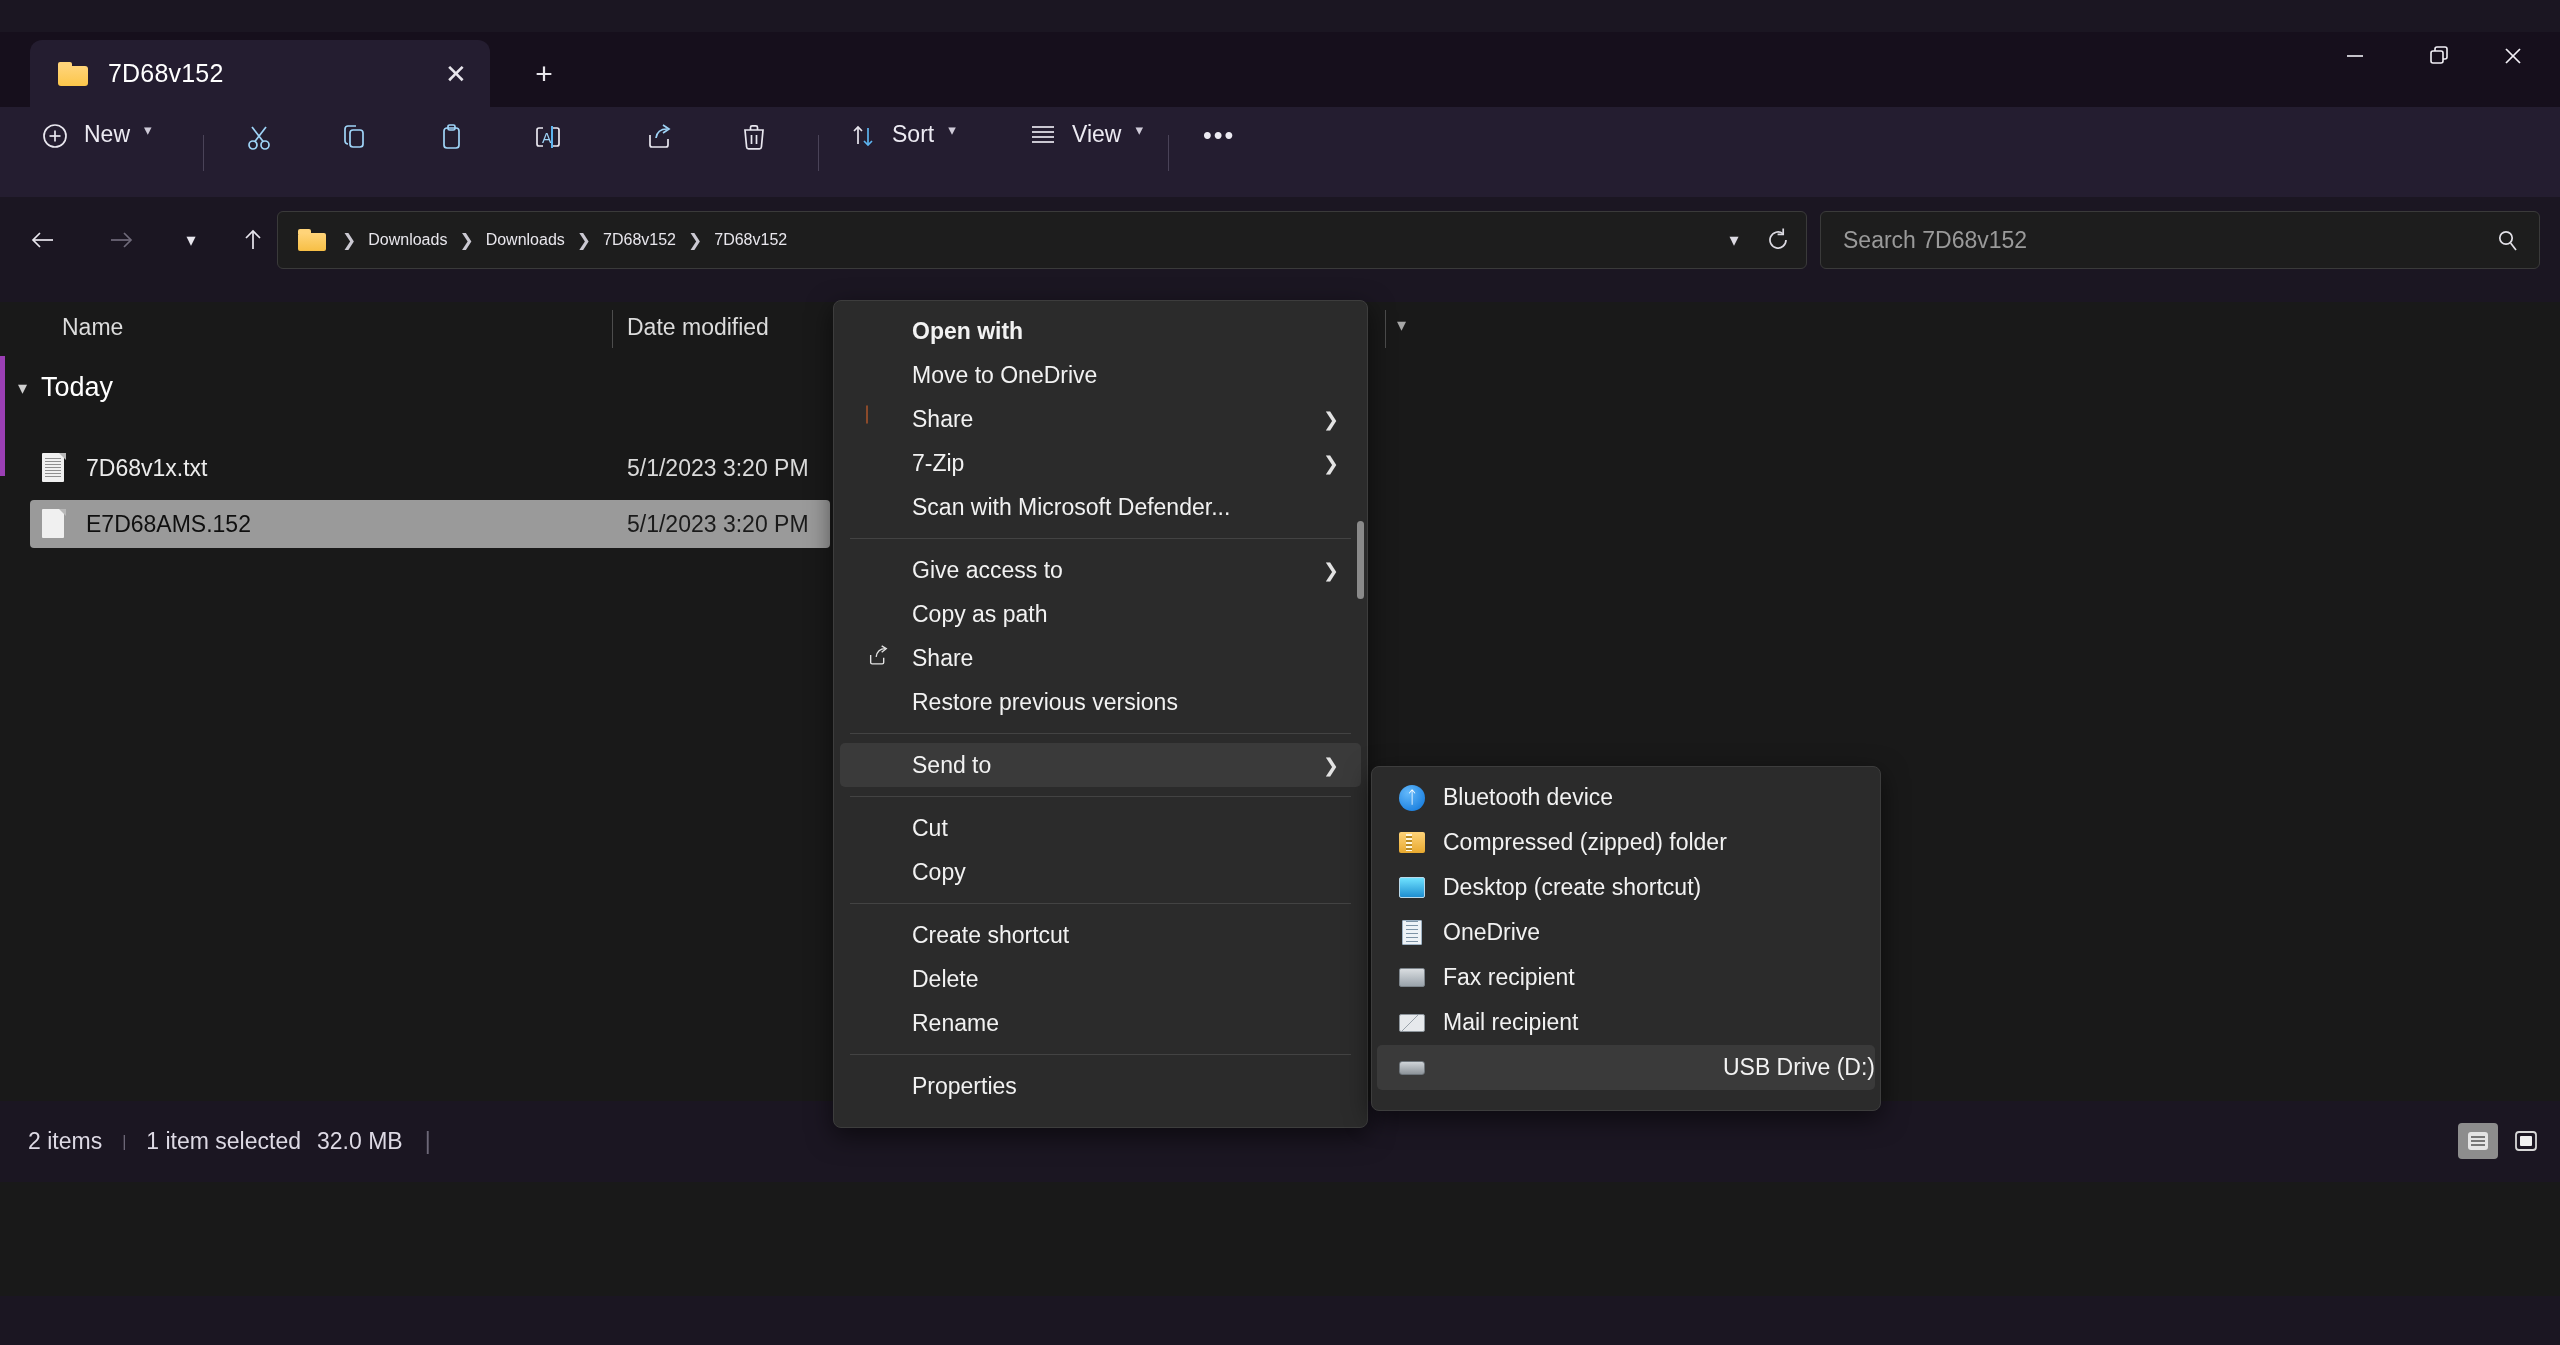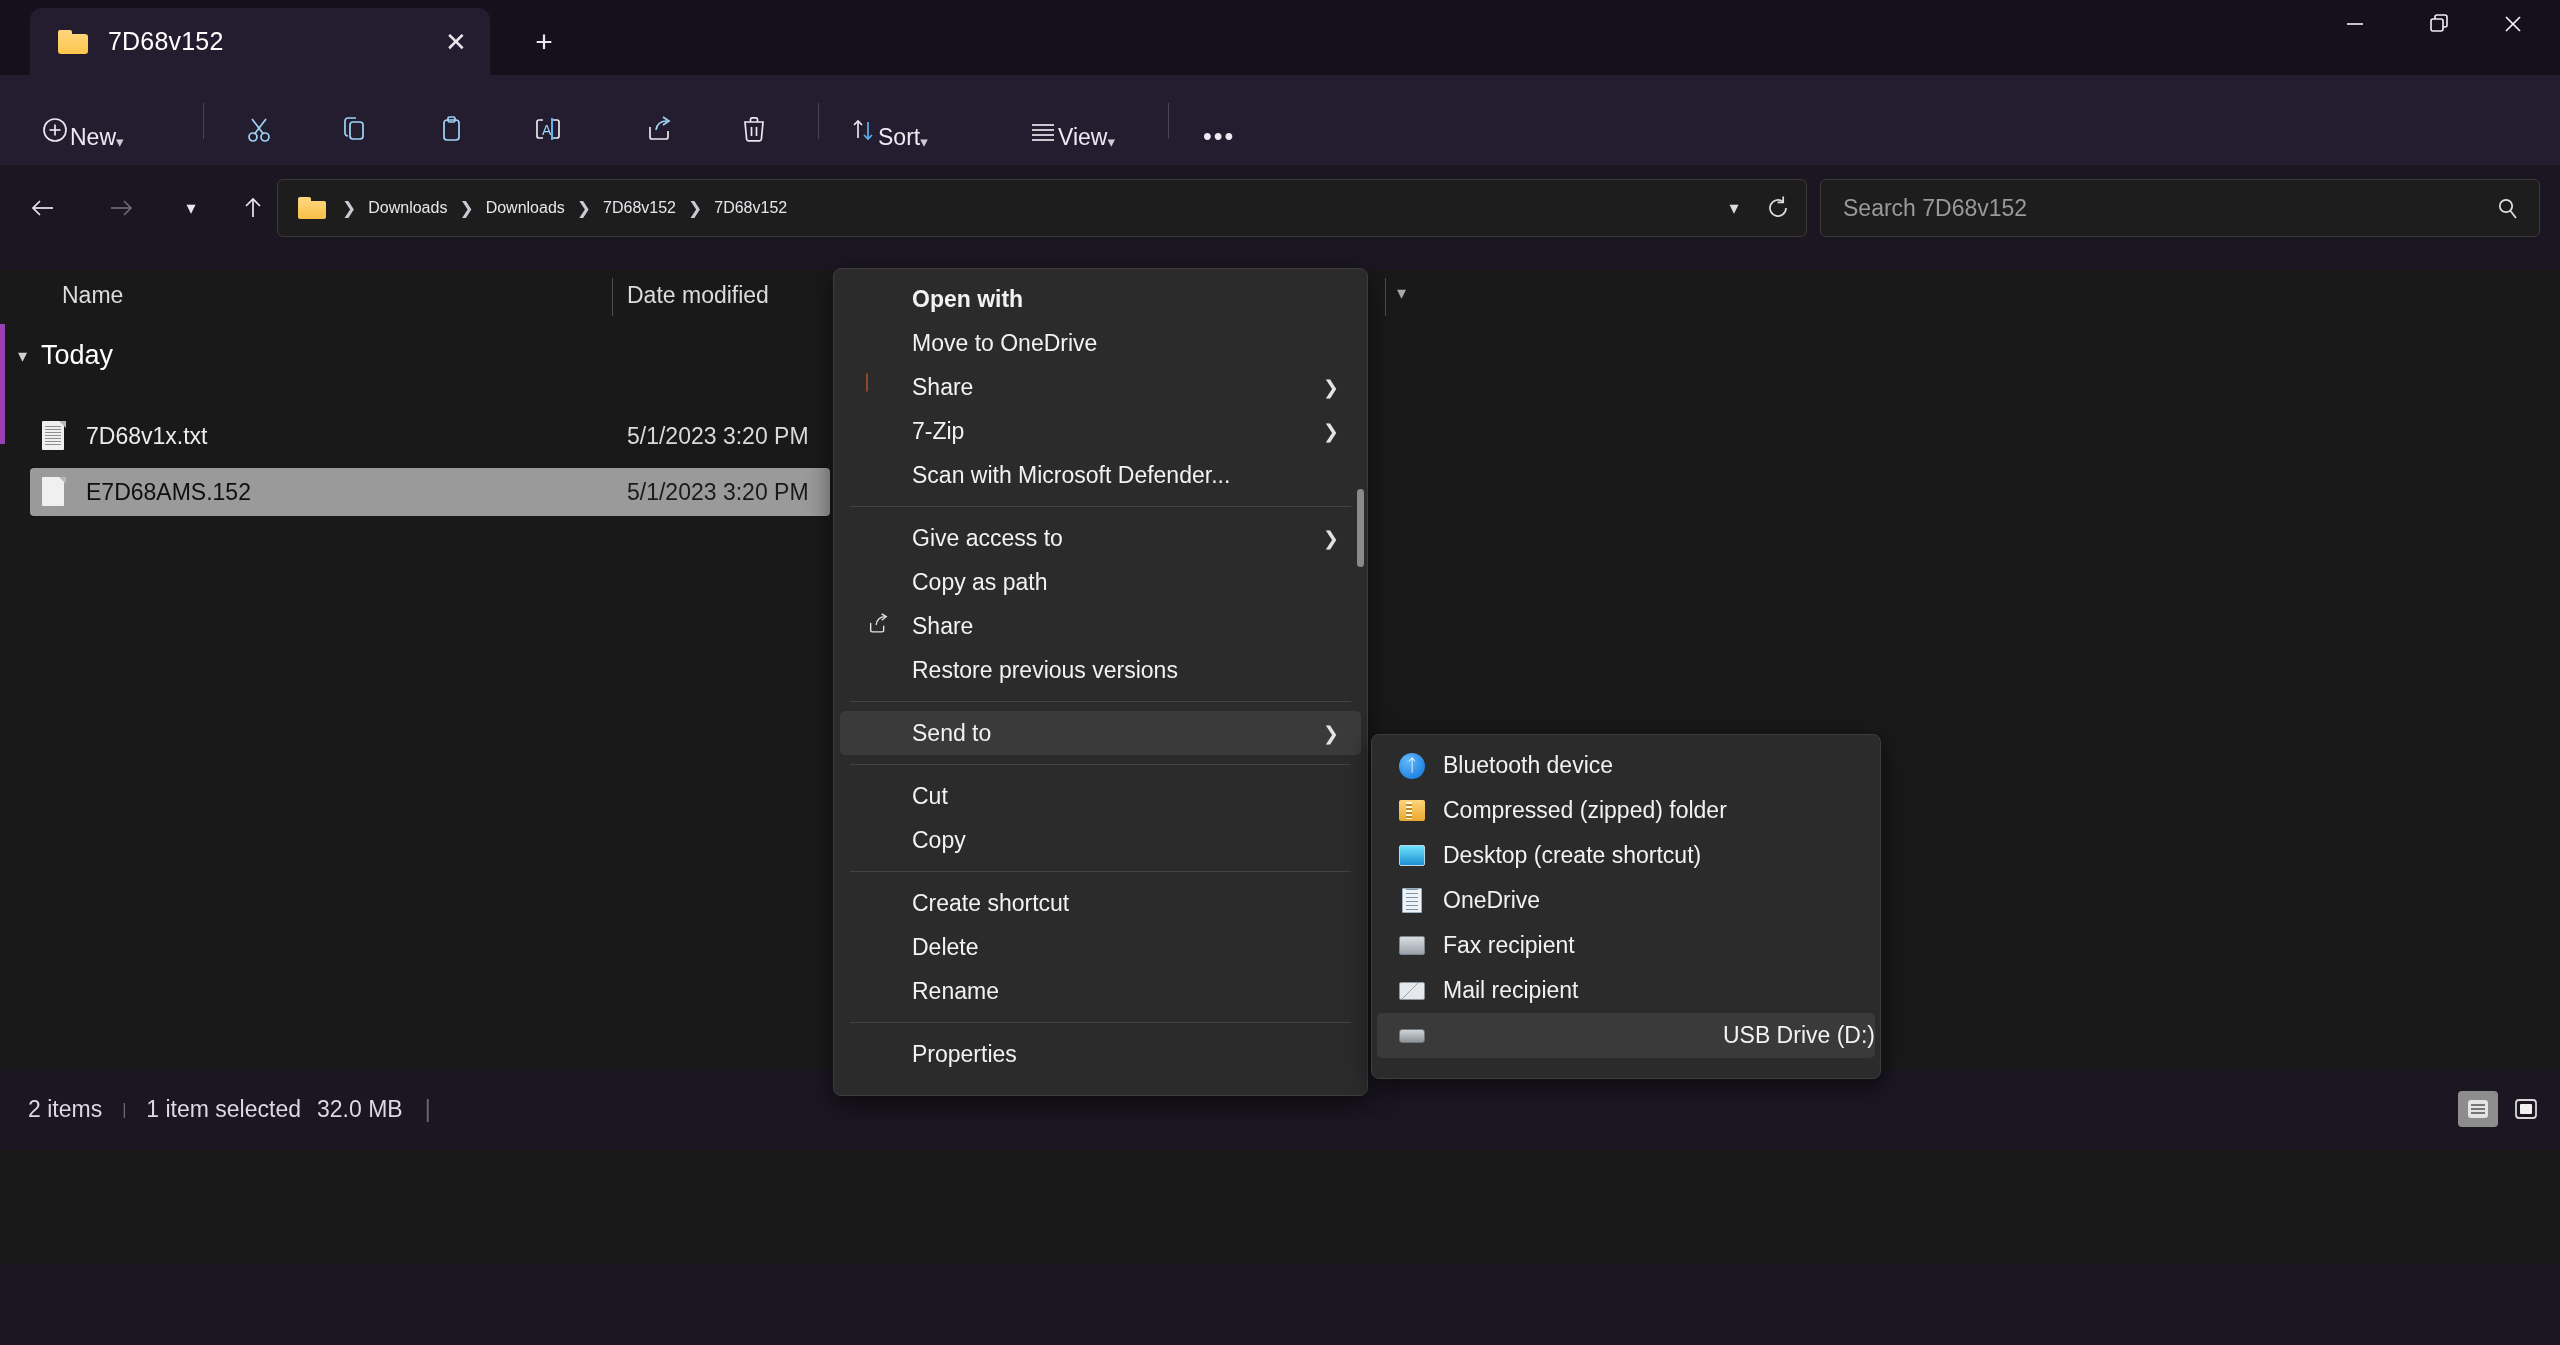--- a/index.html
+++ b/index.html
@@ -8,20 +8,21 @@
     background: #1b1622;
     font-family: "Liberation Sans", sans-serif;
     overflow: hidden;
   }
 
   
   #window {
     position: relative;
     width: 2560px; height: 1150px;
     background: #1b1622;
+    margin-top: 32px;
   }
 
   
   #titlebar {
     position: absolute; left: 0; top: 0;
     width: 2560px; height: 75px;
     background: #160f1c;
   }
   #tab {
     position: absolute; left: 30px; top: 8px;
@@ -62,21 +63,21 @@
   #win-close{ right: 10px;  }
 
   
   #commandbar {
     position: absolute; left: 0; top: 75px;
     width: 2560px; height: 90px;
     background: #241d30;
   }
   .cmd-btn {
     position: absolute; top: 14px; height: 62px;
-    display: flex; align-items: flex-end; 
+    display: flex; align-items: flex-start; gap: 14px;
     padding: 0 18px; border-radius: 8px; cursor: pointer;
     color: #eceaf2; font-size: 23px;
   }
   .cmd-sep {
     position: absolute; top: 28px; width: 1px; height: 36px; background: #4a4358;
   }
   .chev { font-size: 15px; color: #cfcbd8; }
   .icon-stroke { stroke: #9fd4f7; fill: none; stroke-width: 1.7; }
   .icon-white  { stroke: #e9e7ef; fill: none; stroke-width: 1.7; }
 

